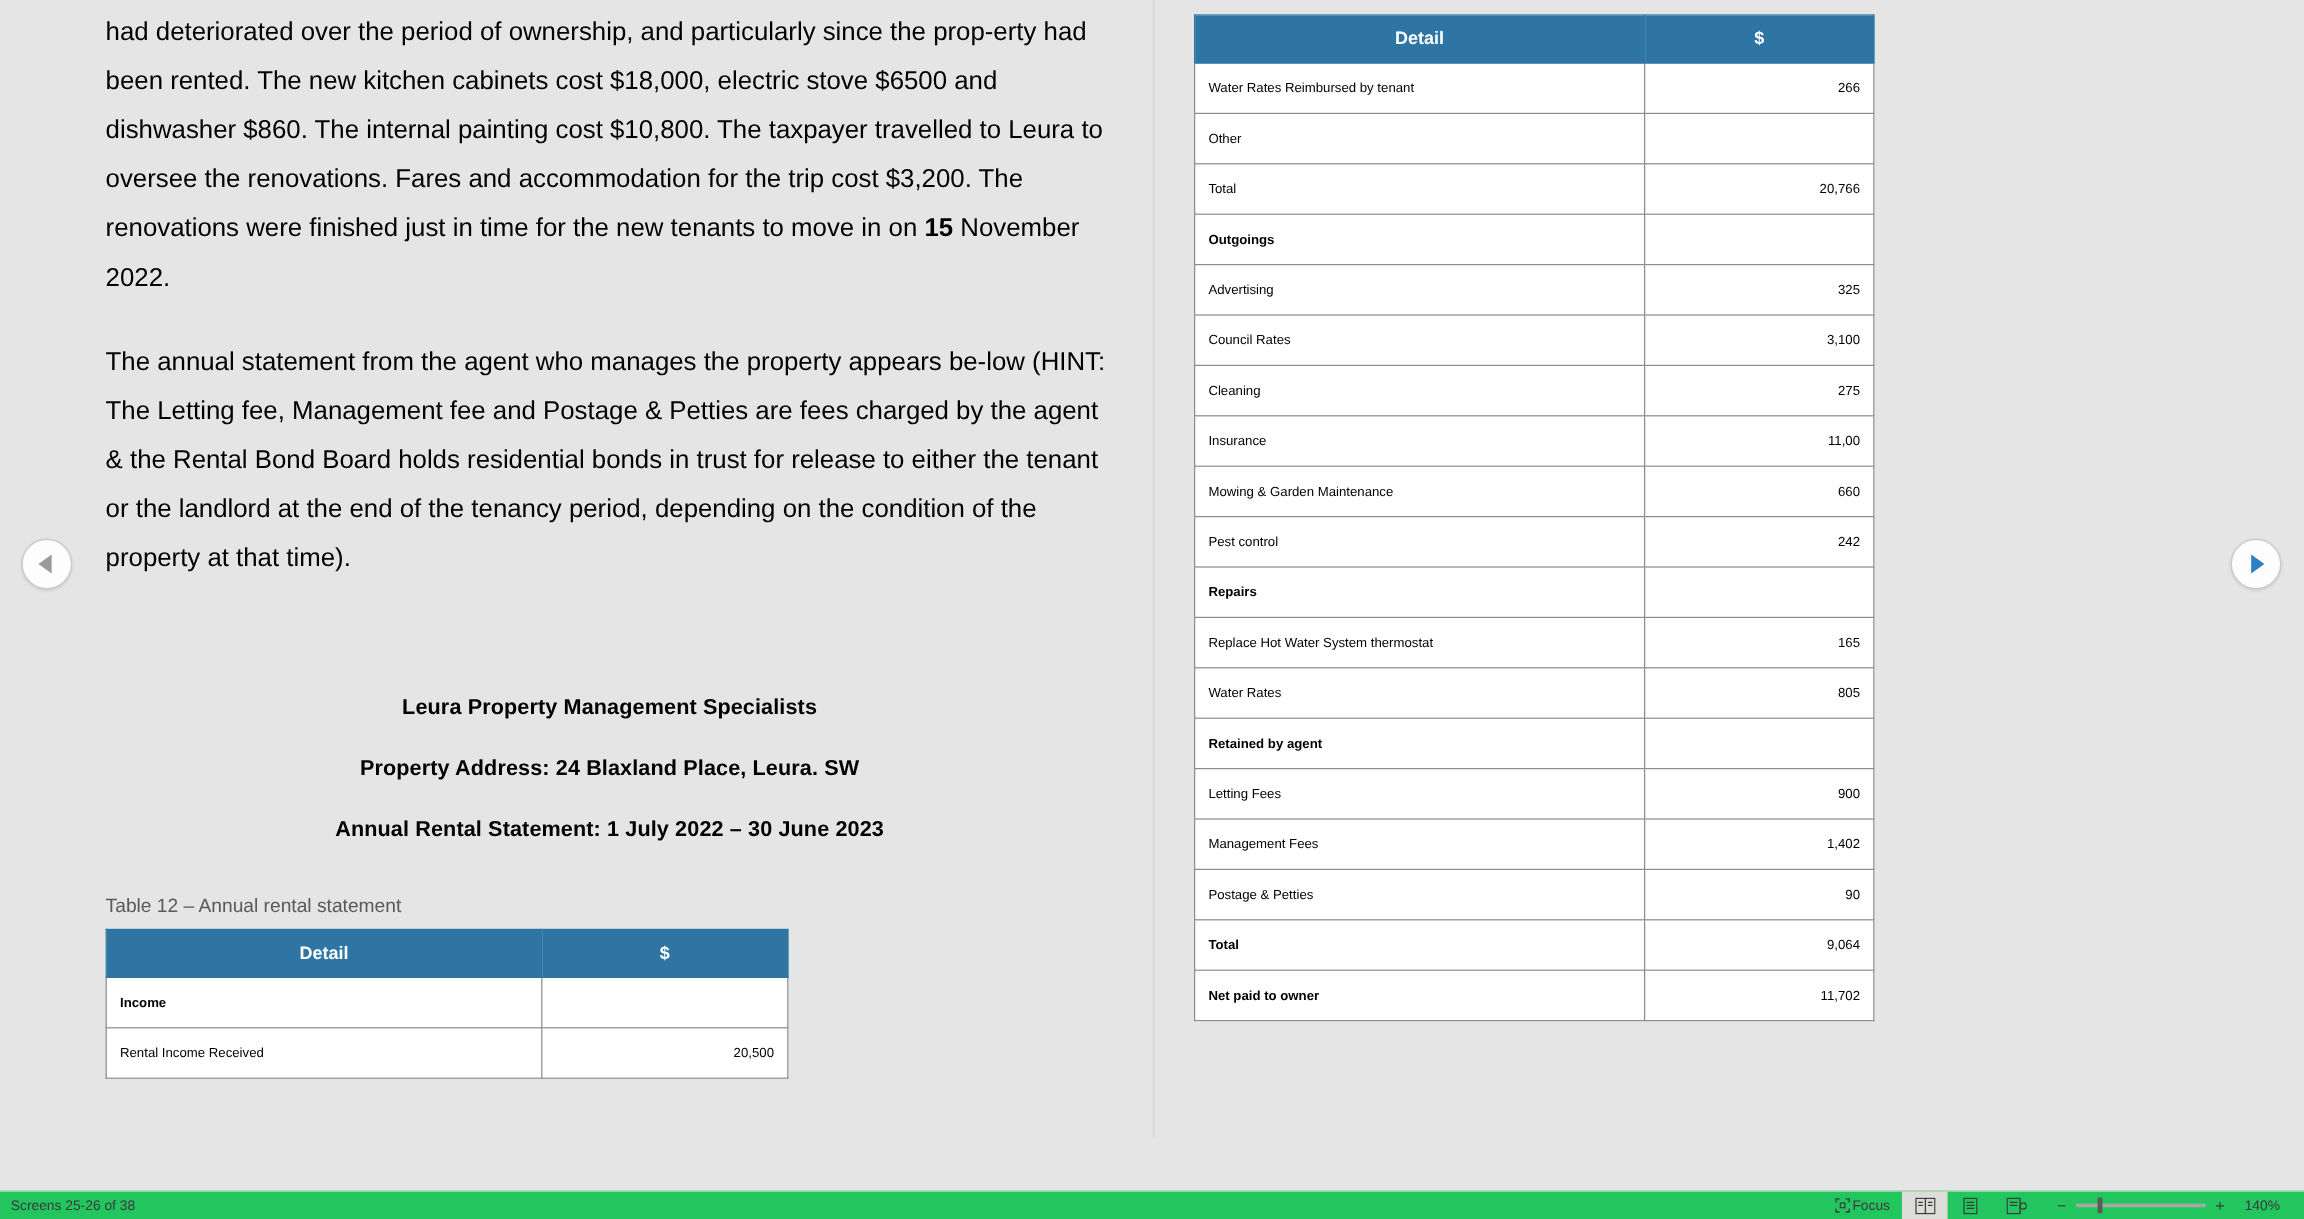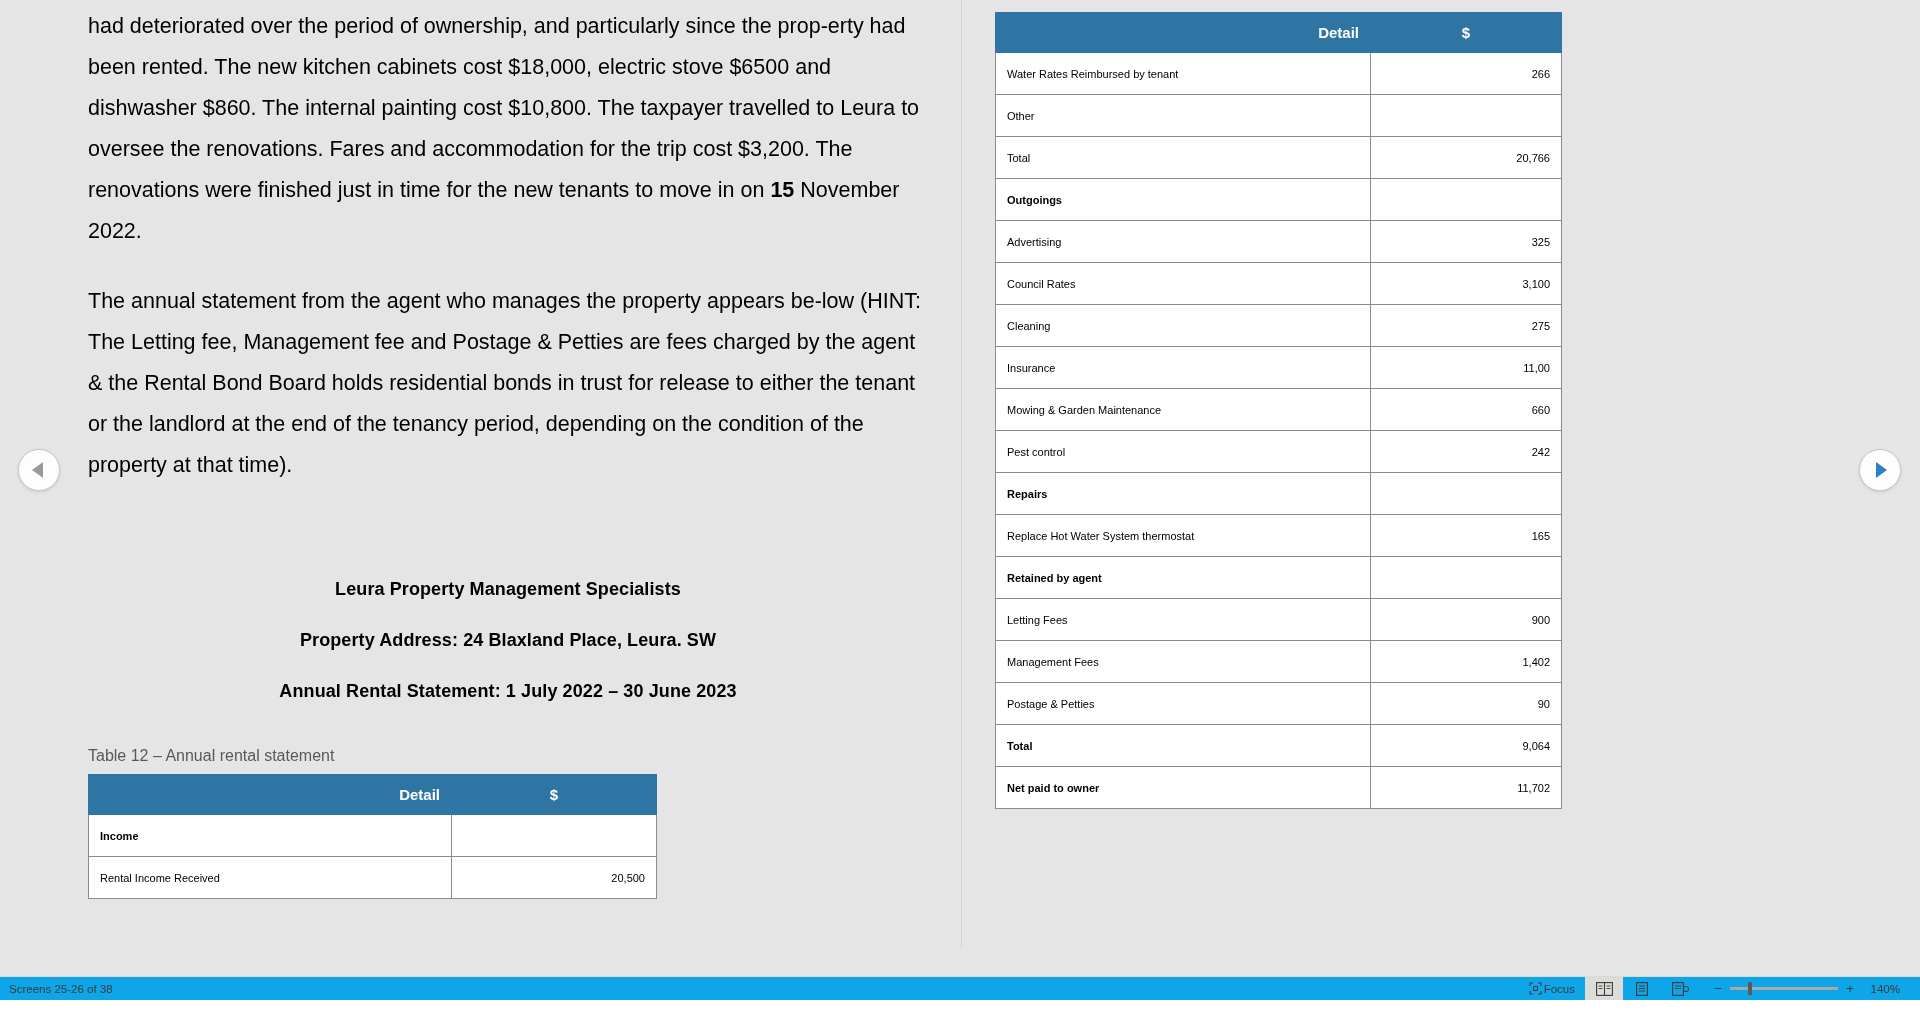--- a/index.html
+++ b/index.html
@@ -82,21 +82,21 @@
     border-collapse: collapse;
     table-layout: fixed;
     font-family: "Liberation Sans", sans-serif;
   }
   table.doc-table th {
     background: #2e75a3;
     color: #ffffff;
     font-size: 15px;
     font-weight: bold;
     padding: 10px 11px;
-    text-align: right;
+    text-align: center;
     border: 1px solid #2e75a3;
     height: 40px;
   }
   table.doc-table th.amt {
     text-align: center;
   }
   table.doc-table td {
     border: 1px solid #8c8c8c;
     font-size: 11px;
     color: #000000;
@@ -148,23 +148,23 @@
     width: 0; height: 0;
     border-top: 8px solid transparent;
     border-bottom: 8px solid transparent;
   }
   .tri-left  { border-right: 11px solid #9a9a9a; margin-left: -3px; }
   .tri-right { border-left: 11px solid #2f7fc4; margin-left: 3px; }
 
   
   .statusbar {
     position: absolute;
-    left: 0; bottom: 16px;
+    left: 0; bottom: 0;
     width: 1920px; height: 24px;
-    background: #0ea5e9;
+    background: #22c55e;
     border-top: 1px solid #d8d8d4;
     display: flex;
     align-items: center;
     font-size: 11.5px;
     color: #3a3a3a;
   }
   .status-left {
     margin-left: 9px;
     white-space: nowrap;
   }
@@ -306,20 +306,24 @@
             </tr>
             <tr>
               <td class="lbl-group">Repairs</td>
               <td class="amt"></td>
             </tr>
             <tr>
               <td class="lbl-item">Replace Hot Water System thermostat</td>
               <td class="amt">165</td>
             </tr>
             <tr>
+              <td class="lbl-item">Water Rates</td>
+              <td class="amt">805</td>
+            </tr>
+            <tr>
               <td class="lbl-group">Retained by agent</td>
               <td class="amt"></td>
             </tr>
             <tr>
               <td class="lbl-item">Letting Fees</td>
               <td class="amt">900</td>
             </tr>
             <tr>
               <td class="lbl-item">Management Fees</td>
               <td class="amt">1,402</td>

